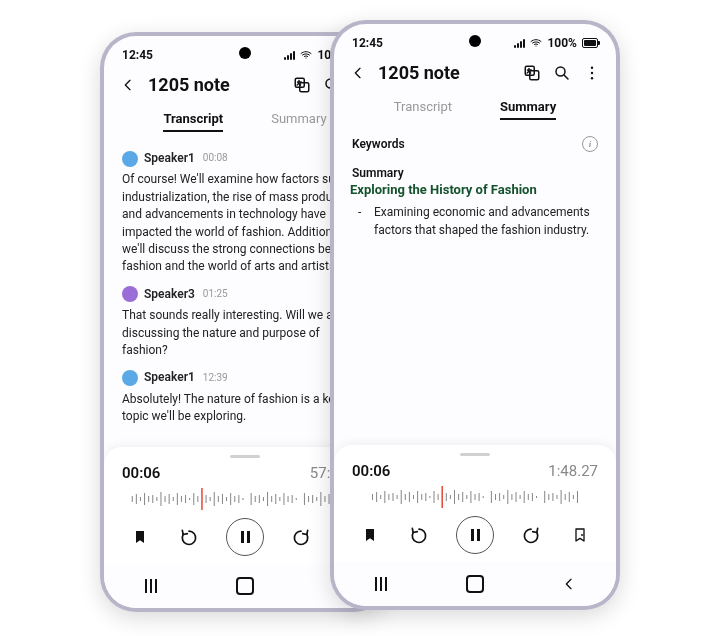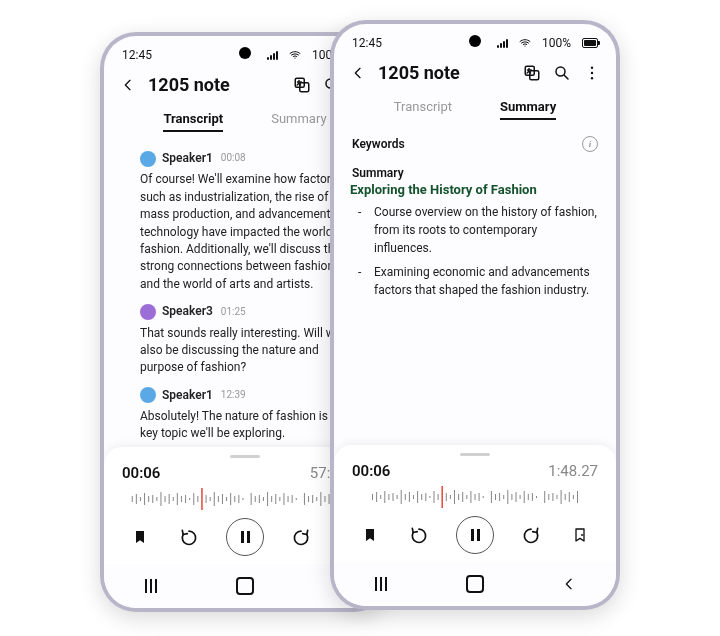--- a/index.html
+++ b/index.html
@@ -3,40 +3,40 @@
 <meta charset="utf-8">
 <style>
   html,body{margin:0;padding:0;background:#fff;font-family:-apple-system,BlinkMacSystemFont,"Segoe UI",Roboto,sans-serif;}
   .stage{position:relative;width:720px;height:636px;background:#fff;}
   .phone{position:absolute;border-radius:36px;background:#b8b5c9;box-shadow:0 6px 22px rgba(0,0,0,.15);}
   .phone .screen{position:absolute;inset:4px;background:#fdfcff;border-radius:32px;overflow:hidden;}
   .phone .camera{position:absolute;top:15px;left:50%;transform:translateX(-50%);width:12px;height:12px;background:#000;border-radius:50%;z-index:5;}
   .phone.left{left:100px;top:32px;width:290px;height:580px;}
   .phone.right{left:330px;top:20px;width:290px;height:590px;}
 
-  .statusbar{display:flex;align-items:center;justify-content:space-between;padding:12px 18px 0;font-size:12px;font-weight:400;color:#111;}
-  .statusbar .right{display:flex;gap:11px;align-items:center;}
+  .statusbar{display:flex;align-items:center;justify-content:space-between;padding:12px 18px 0;font-size:12px;font-weight:700;color:#111;}
+  .statusbar .right{display:flex;gap:5px;align-items:center;}
   .sr-dots{display:inline-flex;gap:1px;align-items:flex-end}
   .sr-dots i{width:2px;background:#111;border-radius:1px;display:inline-block}
   .wifi{width:12px;height:12px}
   .batt{width:14px;height:8px;border:1px solid #111;border-radius:2px;position:relative;display:inline-block}
   .batt::after{content:"";position:absolute;right:-3px;top:1.5px;width:2px;height:4px;background:#111;border-radius:0 1px 1px 0}
   .batt::before{content:"";position:absolute;inset:1px;background:#111;border-radius:1px}
 
   .titlebar{display:flex;align-items:center;padding:12px 14px 8px;gap:10px}
   .titlebar .back{width:20px;height:20px;display:flex;align-items:center;justify-content:center}
   .titlebar h1{flex:1;margin:0;font-size:18px;font-weight:700;color:#111}
   .titlebar .tool{width:20px;height:20px;display:flex;align-items:center;justify-content:center;color:#111}
   .chev{stroke:#111;stroke-width:2;fill:none;stroke-linecap:round;stroke-linejoin:round}
 
   .tabs{display:flex;justify-content:center;gap:48px;padding:4px 0 8px;font-size:13px}
   .tab{color:#999;padding:4px 0}
   .tab.active{color:#111;font-weight:700;border-bottom:2px solid #111}
 
-  .content{padding:0 36px;font-size:12px;line-height:1.45;color:#222;overflow:hidden}
+  .content{padding:0 18px;font-size:12px;line-height:1.45;color:#222;overflow:hidden}
   .speaker{display:flex;align-items:center;gap:6px;margin:10px 0 4px}
   .avatar{width:16px;height:16px;border-radius:50%;display:inline-block}
   .av-blue{background:#5aa9e6}
   .av-purple{background:#9b6dd7}
   .sp-name{font-weight:600;font-size:12px}
   .sp-time{font-size:10px;color:#999;margin-left:2px}
   .para{margin:0 0 8px}
 
   .kwrow{display:flex;align-items:center;padding:8px 18px 4px;font-size:12px;font-weight:600;color:#111}
   .kwrow .spacer{flex:1}
@@ -323,21 +323,20 @@
 
     <div class="kwrow">
       <span>Keywords</span>
       <span class="spacer"></span>
       <span class="info">i</span>
     </div>
 
     <div class="sectlabel">Summary</div>
     <div class="secttitle">Exploring the History of Fashion</div>
     <ul class="bul">
-      <li>Course overview on the history of fashion, from its roots to contemporary influences.</li>
       <li>Examining economic and advancements factors that shaped the fashion industry.</li>
     </ul>
 
     <div class="player">
       <div class="handle"></div>
       <div class="tline">
         <span>00:06</span>
         <span class="dur">1:48.27</span>
       </div>
       <div class="wave">

